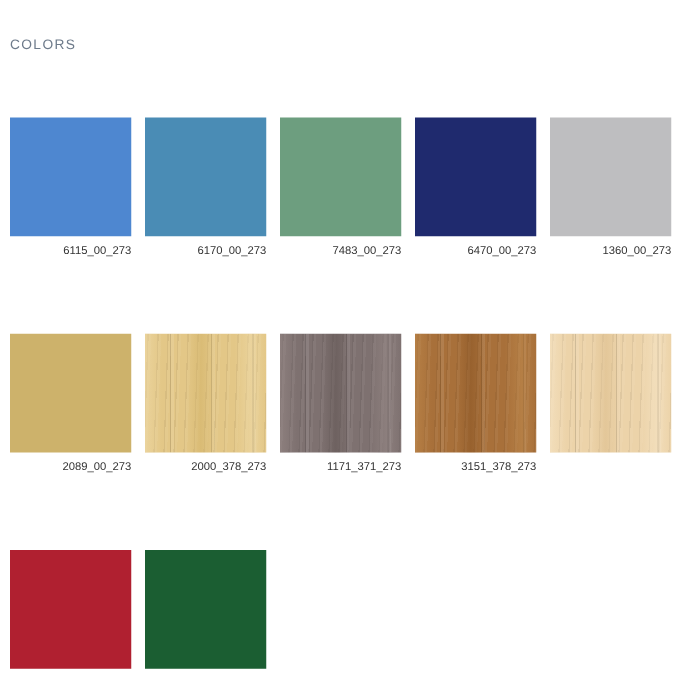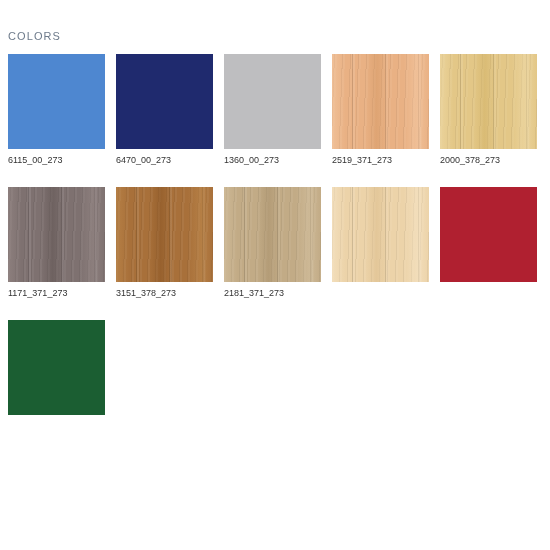--- a/index.html
+++ b/index.html
@@ -11,20 +11,21 @@
     font-family: "Liberation Sans", sans-serif;
     overflow: hidden;
   }
 
   .page {
     width: 550px;
     height: 550px;
     background: #ffffff;
     padding: 16px;
     position: relative;
+    text-align: right;
   }
 
   .section-title {
     position: absolute;
     left: 8px;
     top: 30px;
     font-size: 11px;
     letter-spacing: 1.1px;
     color: #6e7b8b;
     font-weight: 400;
@@ -38,20 +39,21 @@
     width: 536px;
     display: flex;
     flex-wrap: wrap;
     gap: 0;
   }
 
   .swatch-cell {
     width: 97px;
     margin-right: 11px;
     margin-bottom: 21px;
+    margin-top: 40px;
   }
   .swatch-cell:nth-child(5n) { margin-right: 0; }
 
   .swatch-chip {
     width: 97px;
     height: 95px;
     position: relative;
     overflow: hidden;
     background-color: #cccccc;
   }
@@ -79,34 +81,38 @@
 <div class="page">
 
   <div class="section-title">COLORS</div>
 
   <div class="swatch-grid">
       <div class="swatch-cell">
         <div class="swatch-chip" style="background-color: rgb(78, 135, 208);"></div>
         <div class="swatch-label">6115_00_273</div>
       </div>
       <div class="swatch-cell">
+        <div class="swatch-chip" style="background-color: rgb(74, 140, 181);"></div>
+        <div class="swatch-label">6170_00_273</div>
+      </div>
+      <div class="swatch-cell">
+        <div class="swatch-chip" style="background-color: rgb(109, 158, 127);"></div>
+        <div class="swatch-label">7483_00_273</div>
+      </div>
+      <div class="swatch-cell">
         <div class="swatch-chip" style="background-color: rgb(31, 42, 110);"></div>
         <div class="swatch-label">6470_00_273</div>
       </div>
       <div class="swatch-cell">
         <div class="swatch-chip" style="background-color: rgb(190, 190, 192);"></div>
         <div class="swatch-label">1360_00_273</div>
       </div>
       <div class="swatch-cell">
-        <div class="swatch-chip" style="background-color: rgb(233, 177, 132);">
-          <div class="planks" style="background: repeating-linear-gradient(90deg, rgba(0, 0, 0, 0) 0px, rgba(0, 0, 0, 0) 20px, rgba(0, 0, 0, 0.13) 20px, rgba(0, 0, 0, 0.13) 21px, rgba(255, 255, 255, 0.1) 21px, rgba(255, 255, 255, 0.1) 23px, rgba(0, 0, 0, 0) 23px, rgba(0, 0, 0, 0) 33px);"></div>
-          <div class="grain" style="background: repeating-linear-gradient(92deg, rgba(0, 0, 0, 0) 0px, rgba(0, 0, 0, 0) 2px, rgba(0, 0, 0, 0.055) 2px, rgba(0, 0, 0, 0.055) 3px, rgba(255, 255, 255, 0.05) 3px, rgba(255, 255, 255, 0.05) 5px, rgba(0, 0, 0, 0) 5px, rgba(0, 0, 0, 0) 8px);"></div>
-          <div class="grain2" style="background: linear-gradient(90deg, rgb(245, 203, 166) 0%, rgba(255, 255, 255, 0) 14%, rgba(255, 255, 255, 0) 34%, rgb(214, 154, 102) 46%, rgba(255, 255, 255, 0) 58%, rgba(255, 255, 255, 0) 74%, rgb(245, 203, 166) 88%, rgba(255, 255, 255, 0) 100%); opacity: 0.55;"></div>
-        </div>
-        <div class="swatch-label">2519_371_273</div>
+        <div class="swatch-chip" style="background-color: rgb(205, 178, 107);"></div>
+        <div class="swatch-label">2089_00_273</div>
       </div>
       <div class="swatch-cell">
         <div class="swatch-chip" style="background-color: rgb(227, 199, 135);">
           <div class="planks" style="background: repeating-linear-gradient(90deg, rgba(0, 0, 0, 0) 0px, rgba(0, 0, 0, 0) 20px, rgba(0, 0, 0, 0.13) 20px, rgba(0, 0, 0, 0.13) 21px, rgba(255, 255, 255, 0.1) 21px, rgba(255, 255, 255, 0.1) 23px, rgba(0, 0, 0, 0) 23px, rgba(0, 0, 0, 0) 33px);"></div>
           <div class="grain" style="background: repeating-linear-gradient(92deg, rgba(0, 0, 0, 0) 0px, rgba(0, 0, 0, 0) 2px, rgba(0, 0, 0, 0.055) 2px, rgba(0, 0, 0, 0.055) 3px, rgba(255, 255, 255, 0.05) 3px, rgba(255, 255, 255, 0.05) 5px, rgba(0, 0, 0, 0) 5px, rgba(0, 0, 0, 0) 8px);"></div>
           <div class="grain2" style="background: linear-gradient(90deg, rgb(240, 220, 171) 0%, rgba(255, 255, 255, 0) 14%, rgba(255, 255, 255, 0) 34%, rgb(210, 178, 102) 46%, rgba(255, 255, 255, 0) 58%, rgba(255, 255, 255, 0) 74%, rgb(240, 220, 171) 88%, rgba(255, 255, 255, 0) 100%); opacity: 0.55;"></div>
         </div>
         <div class="swatch-label">2000_378_273</div>
       </div>
       <div class="swatch-cell">
@@ -119,28 +125,20 @@
       </div>
       <div class="swatch-cell">
         <div class="swatch-chip" style="background-color: rgb(168, 112, 58);">
           <div class="planks" style="background: repeating-linear-gradient(90deg, rgba(0, 0, 0, 0) 0px, rgba(0, 0, 0, 0) 20px, rgba(0, 0, 0, 0.13) 20px, rgba(0, 0, 0, 0.13) 21px, rgba(255, 255, 255, 0.1) 21px, rgba(255, 255, 255, 0.1) 23px, rgba(0, 0, 0, 0) 23px, rgba(0, 0, 0, 0) 33px);"></div>
           <div class="grain" style="background: repeating-linear-gradient(92deg, rgba(0, 0, 0, 0) 0px, rgba(0, 0, 0, 0) 2px, rgba(0, 0, 0, 0.055) 2px, rgba(0, 0, 0, 0.055) 3px, rgba(255, 255, 255, 0.05) 3px, rgba(255, 255, 255, 0.05) 5px, rgba(0, 0, 0, 0) 5px, rgba(0, 0, 0, 0) 8px);"></div>
           <div class="grain2" style="background: linear-gradient(90deg, rgb(192, 139, 78) 0%, rgba(255, 255, 255, 0) 14%, rgba(255, 255, 255, 0) 34%, rgb(138, 85, 36) 46%, rgba(255, 255, 255, 0) 58%, rgba(255, 255, 255, 0) 74%, rgb(192, 139, 78) 88%, rgba(255, 255, 255, 0) 100%); opacity: 0.55;"></div>
         </div>
         <div class="swatch-label">3151_378_273</div>
       </div>
       <div class="swatch-cell">
-        <div class="swatch-chip" style="background-color: rgb(194, 171, 134);">
-          <div class="planks" style="background: repeating-linear-gradient(90deg, rgba(0, 0, 0, 0) 0px, rgba(0, 0, 0, 0) 20px, rgba(0, 0, 0, 0.13) 20px, rgba(0, 0, 0, 0.13) 21px, rgba(255, 255, 255, 0.1) 21px, rgba(255, 255, 255, 0.1) 23px, rgba(0, 0, 0, 0) 23px, rgba(0, 0, 0, 0) 33px);"></div>
-          <div class="grain" style="background: repeating-linear-gradient(92deg, rgba(0, 0, 0, 0) 0px, rgba(0, 0, 0, 0) 2px, rgba(0, 0, 0, 0.055) 2px, rgba(0, 0, 0, 0.055) 3px, rgba(255, 255, 255, 0.05) 3px, rgba(255, 255, 255, 0.05) 5px, rgba(0, 0, 0, 0) 5px, rgba(0, 0, 0, 0) 8px);"></div>
-          <div class="grain2" style="background: linear-gradient(90deg, rgb(214, 195, 162) 0%, rgba(255, 255, 255, 0) 14%, rgba(255, 255, 255, 0) 34%, rgb(168, 144, 107) 46%, rgba(255, 255, 255, 0) 58%, rgba(255, 255, 255, 0) 74%, rgb(214, 195, 162) 88%, rgba(255, 255, 255, 0) 100%); opacity: 0.55;"></div>
-        </div>
-        <div class="swatch-label">2181_371_273</div>
-      </div>
-      <div class="swatch-cell">
         <div class="swatch-chip" style="background-color: rgb(236, 211, 169);">
           <div class="planks" style="background: repeating-linear-gradient(90deg, rgba(0, 0, 0, 0) 0px, rgba(0, 0, 0, 0) 20px, rgba(0, 0, 0, 0.13) 20px, rgba(0, 0, 0, 0.13) 21px, rgba(255, 255, 255, 0.1) 21px, rgba(255, 255, 255, 0.1) 23px, rgba(0, 0, 0, 0) 23px, rgba(0, 0, 0, 0) 33px);"></div>
           <div class="grain" style="background: repeating-linear-gradient(92deg, rgba(0, 0, 0, 0) 0px, rgba(0, 0, 0, 0) 2px, rgba(0, 0, 0, 0.055) 2px, rgba(0, 0, 0, 0.055) 3px, rgba(255, 255, 255, 0.05) 3px, rgba(255, 255, 255, 0.05) 5px, rgba(0, 0, 0, 0) 5px, rgba(0, 0, 0, 0) 8px);"></div>
           <div class="grain2" style="background: linear-gradient(90deg, rgb(247, 230, 200) 0%, rgba(255, 255, 255, 0) 14%, rgba(255, 255, 255, 0) 34%, rgb(220, 189, 140) 46%, rgba(255, 255, 255, 0) 58%, rgba(255, 255, 255, 0) 74%, rgb(247, 230, 200) 88%, rgba(255, 255, 255, 0) 100%); opacity: 0.55;"></div>
         </div>
       </div>
       <div class="swatch-cell">
         <div class="swatch-chip" style="background-color: rgb(176, 32, 48);"></div>
       </div>
       <div class="swatch-cell">

